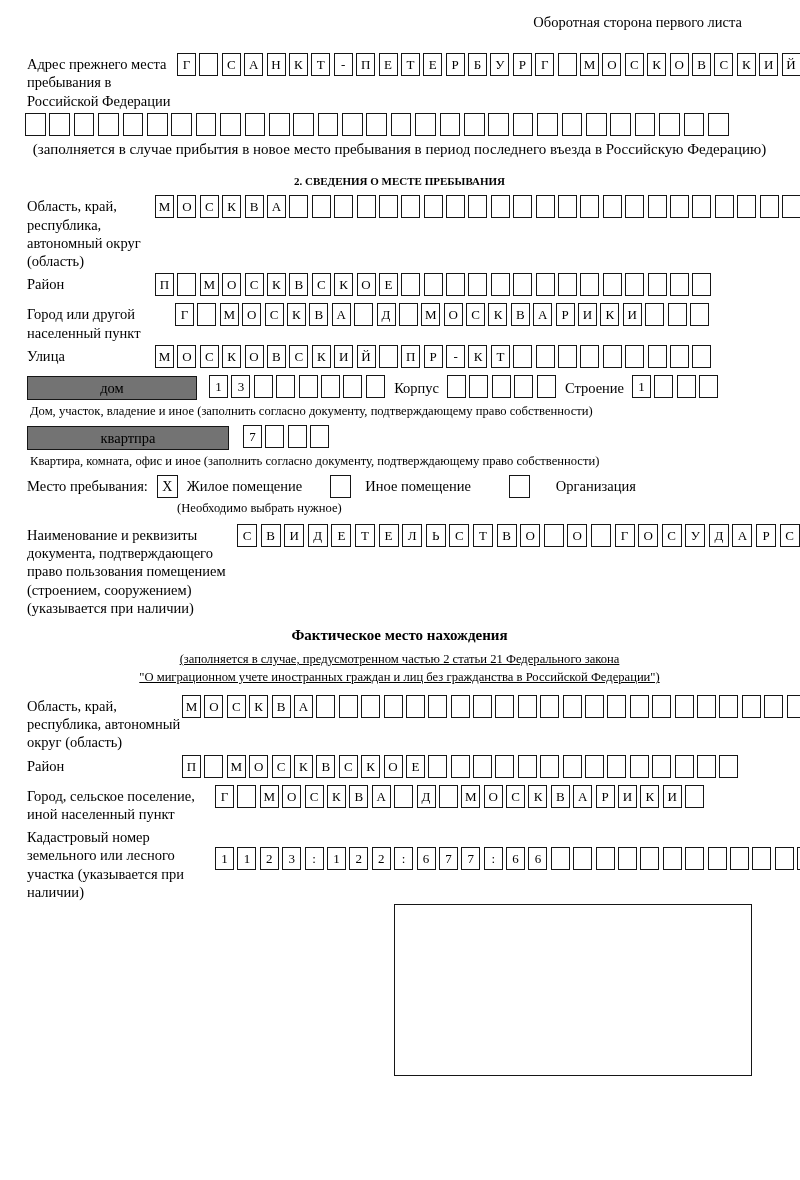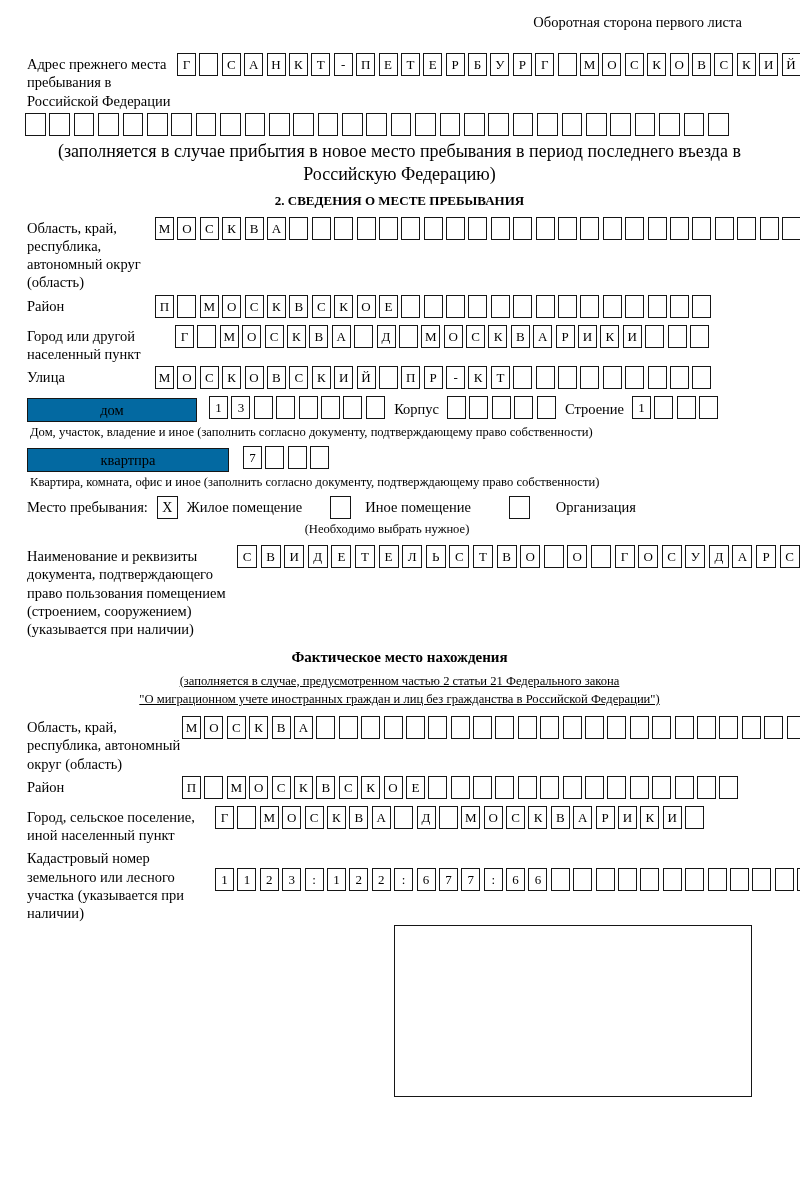--- a/index.html
+++ b/index.html
@@ -14,36 +14,36 @@
       margin-right:3.4px;text-align:center;font-size:13px;line-height:21px;vertical-align:top;background:#fff;}
   .row-wide .cb{width:18.6px;margin-right:3.8px;}
   .doc-rows .cb{width:18px;margin-right:3.6px;}
 
   .field{display:flex;align-items:flex-start;margin-bottom:3px;}
   .lbl{font-size:14.5px;line-height:1.26;flex-shrink:0;padding-top:2px;}
   .lw150{width:150px;} .lw128{width:128px;} .lw148{width:148px;} .lw210{width:210px;}
   .lw155{width:155px;} .lw188{width:188px;}
   .rows-col{display:flex;flex-direction:row;}
 
-  .note{font-size:18px;line-height:1.3;}
+  .note{font-size:15px;line-height:1.3;}
   .center{text-align:center;}
-  .sec-title{font-size:13px;font-weight:bold;text-align:center;margin:6px 0 8px 0;}
+  .sec-title{font-size:11px;font-weight:bold;text-align:center;margin:16px 0 8px 0;}
 
   .dom-row{display:flex;align-items:center;margin:2px 0 2px 0;}
   .named-box{box-sizing:content-box;border:1.6px solid #161616;height:22px;line-height:22px;
-             text-align:center;font-size:14.5px;background:#0369a1;}
+             text-align:center;font-size:14.5px;background:#737373;}
   .dom-box{width:168px;margin-right:12px;}
   .kv-box{width:200px;margin-right:14px;}
   .inline-lbl{font-size:14.5px;margin:0 8px 0 6px;}
   .small-note{font-size:12.6px;margin:1px 0 6px 3px;}
 
   .mesto-row{display:flex;align-items:center;font-size:14.5px;margin-top:6px;}
   .chk{display:inline-block;box-sizing:content-box;width:19px;height:21px;border:1.6px solid #161616;
        text-align:center;line-height:21px;font-size:14px;background:#fff;}
-  .mesto-note{font-size:12.6px;margin:3px 0 8px 0;width:420px;text-align:center;margin-left:150px;}
+  .mesto-note{font-size:12.6px;margin:3px 0 8px 0;width:420px;margin-left:150px;}
 
   .fact-title{font-size:15px;font-weight:bold;text-align:center;margin:10px 0 6px 0;}
   .fact-note{font-size:12.6px;text-align:center;line-height:1.45;margin-bottom:8px;text-decoration:underline;}
 
   .cad-offset{margin-top:21px;}
 
   .stamp-wrap{margin-top:2px;}
   .stamp-box{box-sizing:content-box;width:356px;height:170px;border:1.7px solid #161616;margin-left:367px;background:#fff;}
   .stamp-caption{width:404px;margin-left:346px;margin-top:5px;font-size:12.8px;line-height:1.4;text-align:center;}
 </style>

